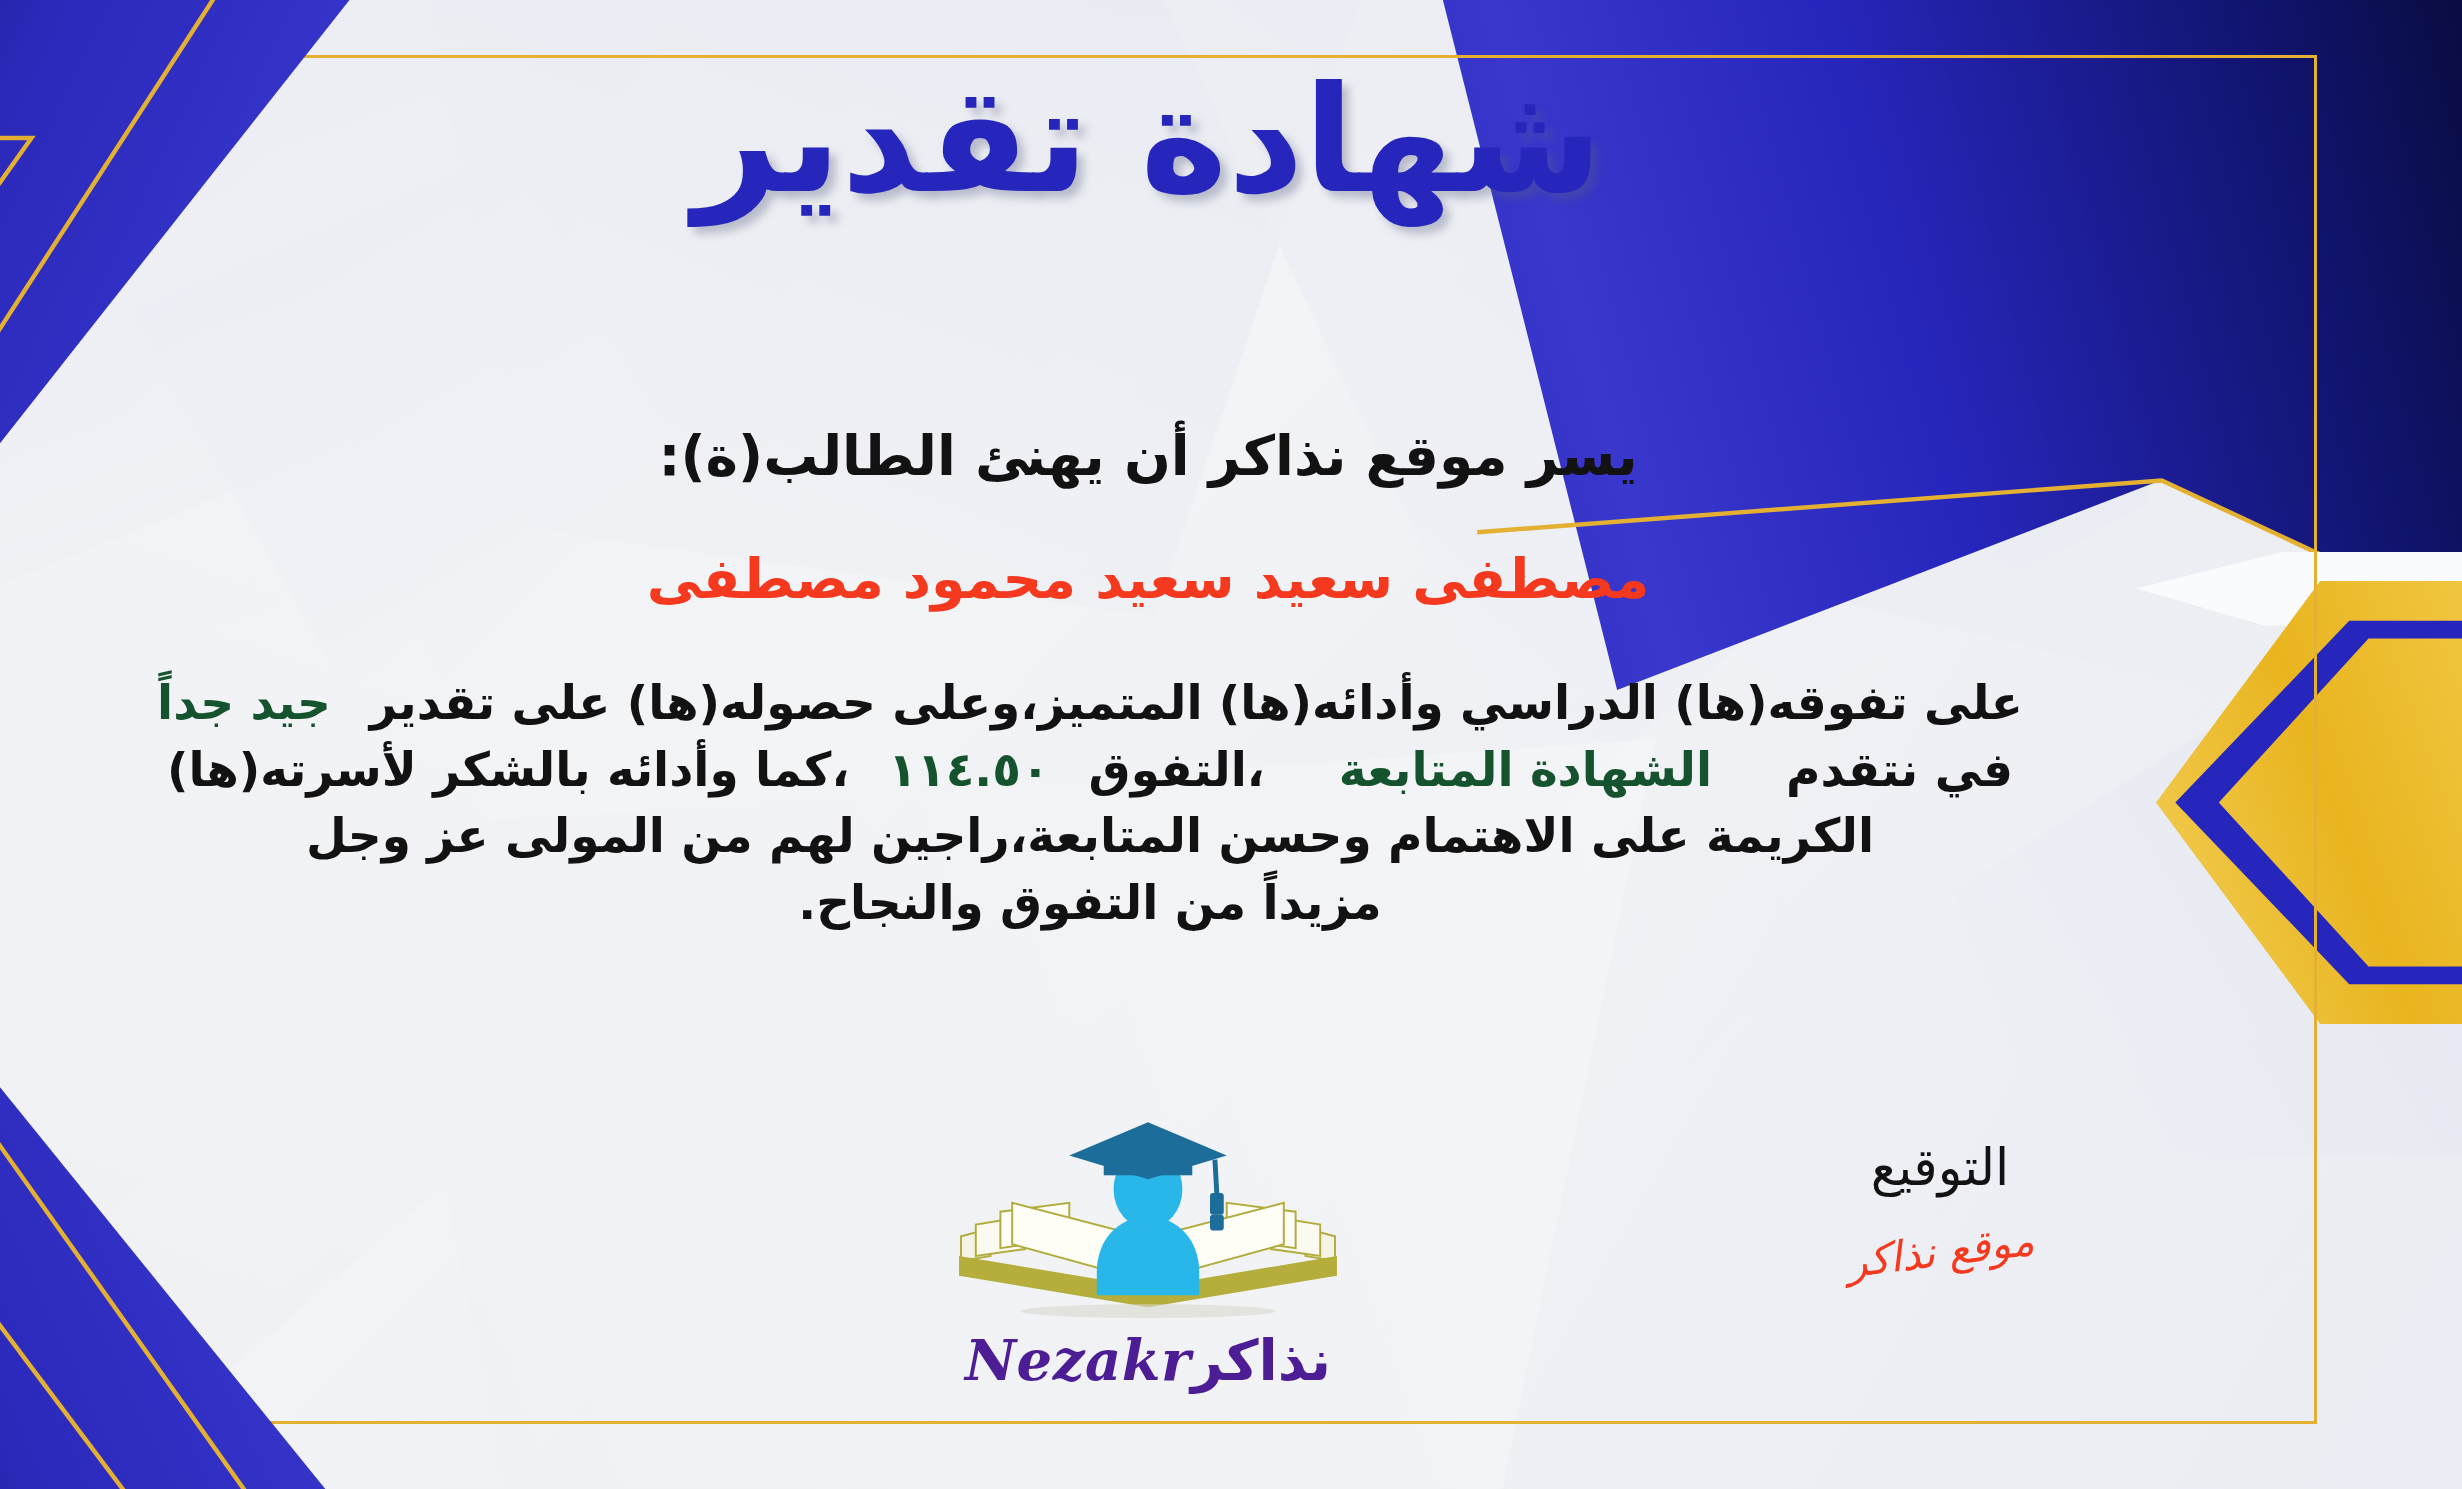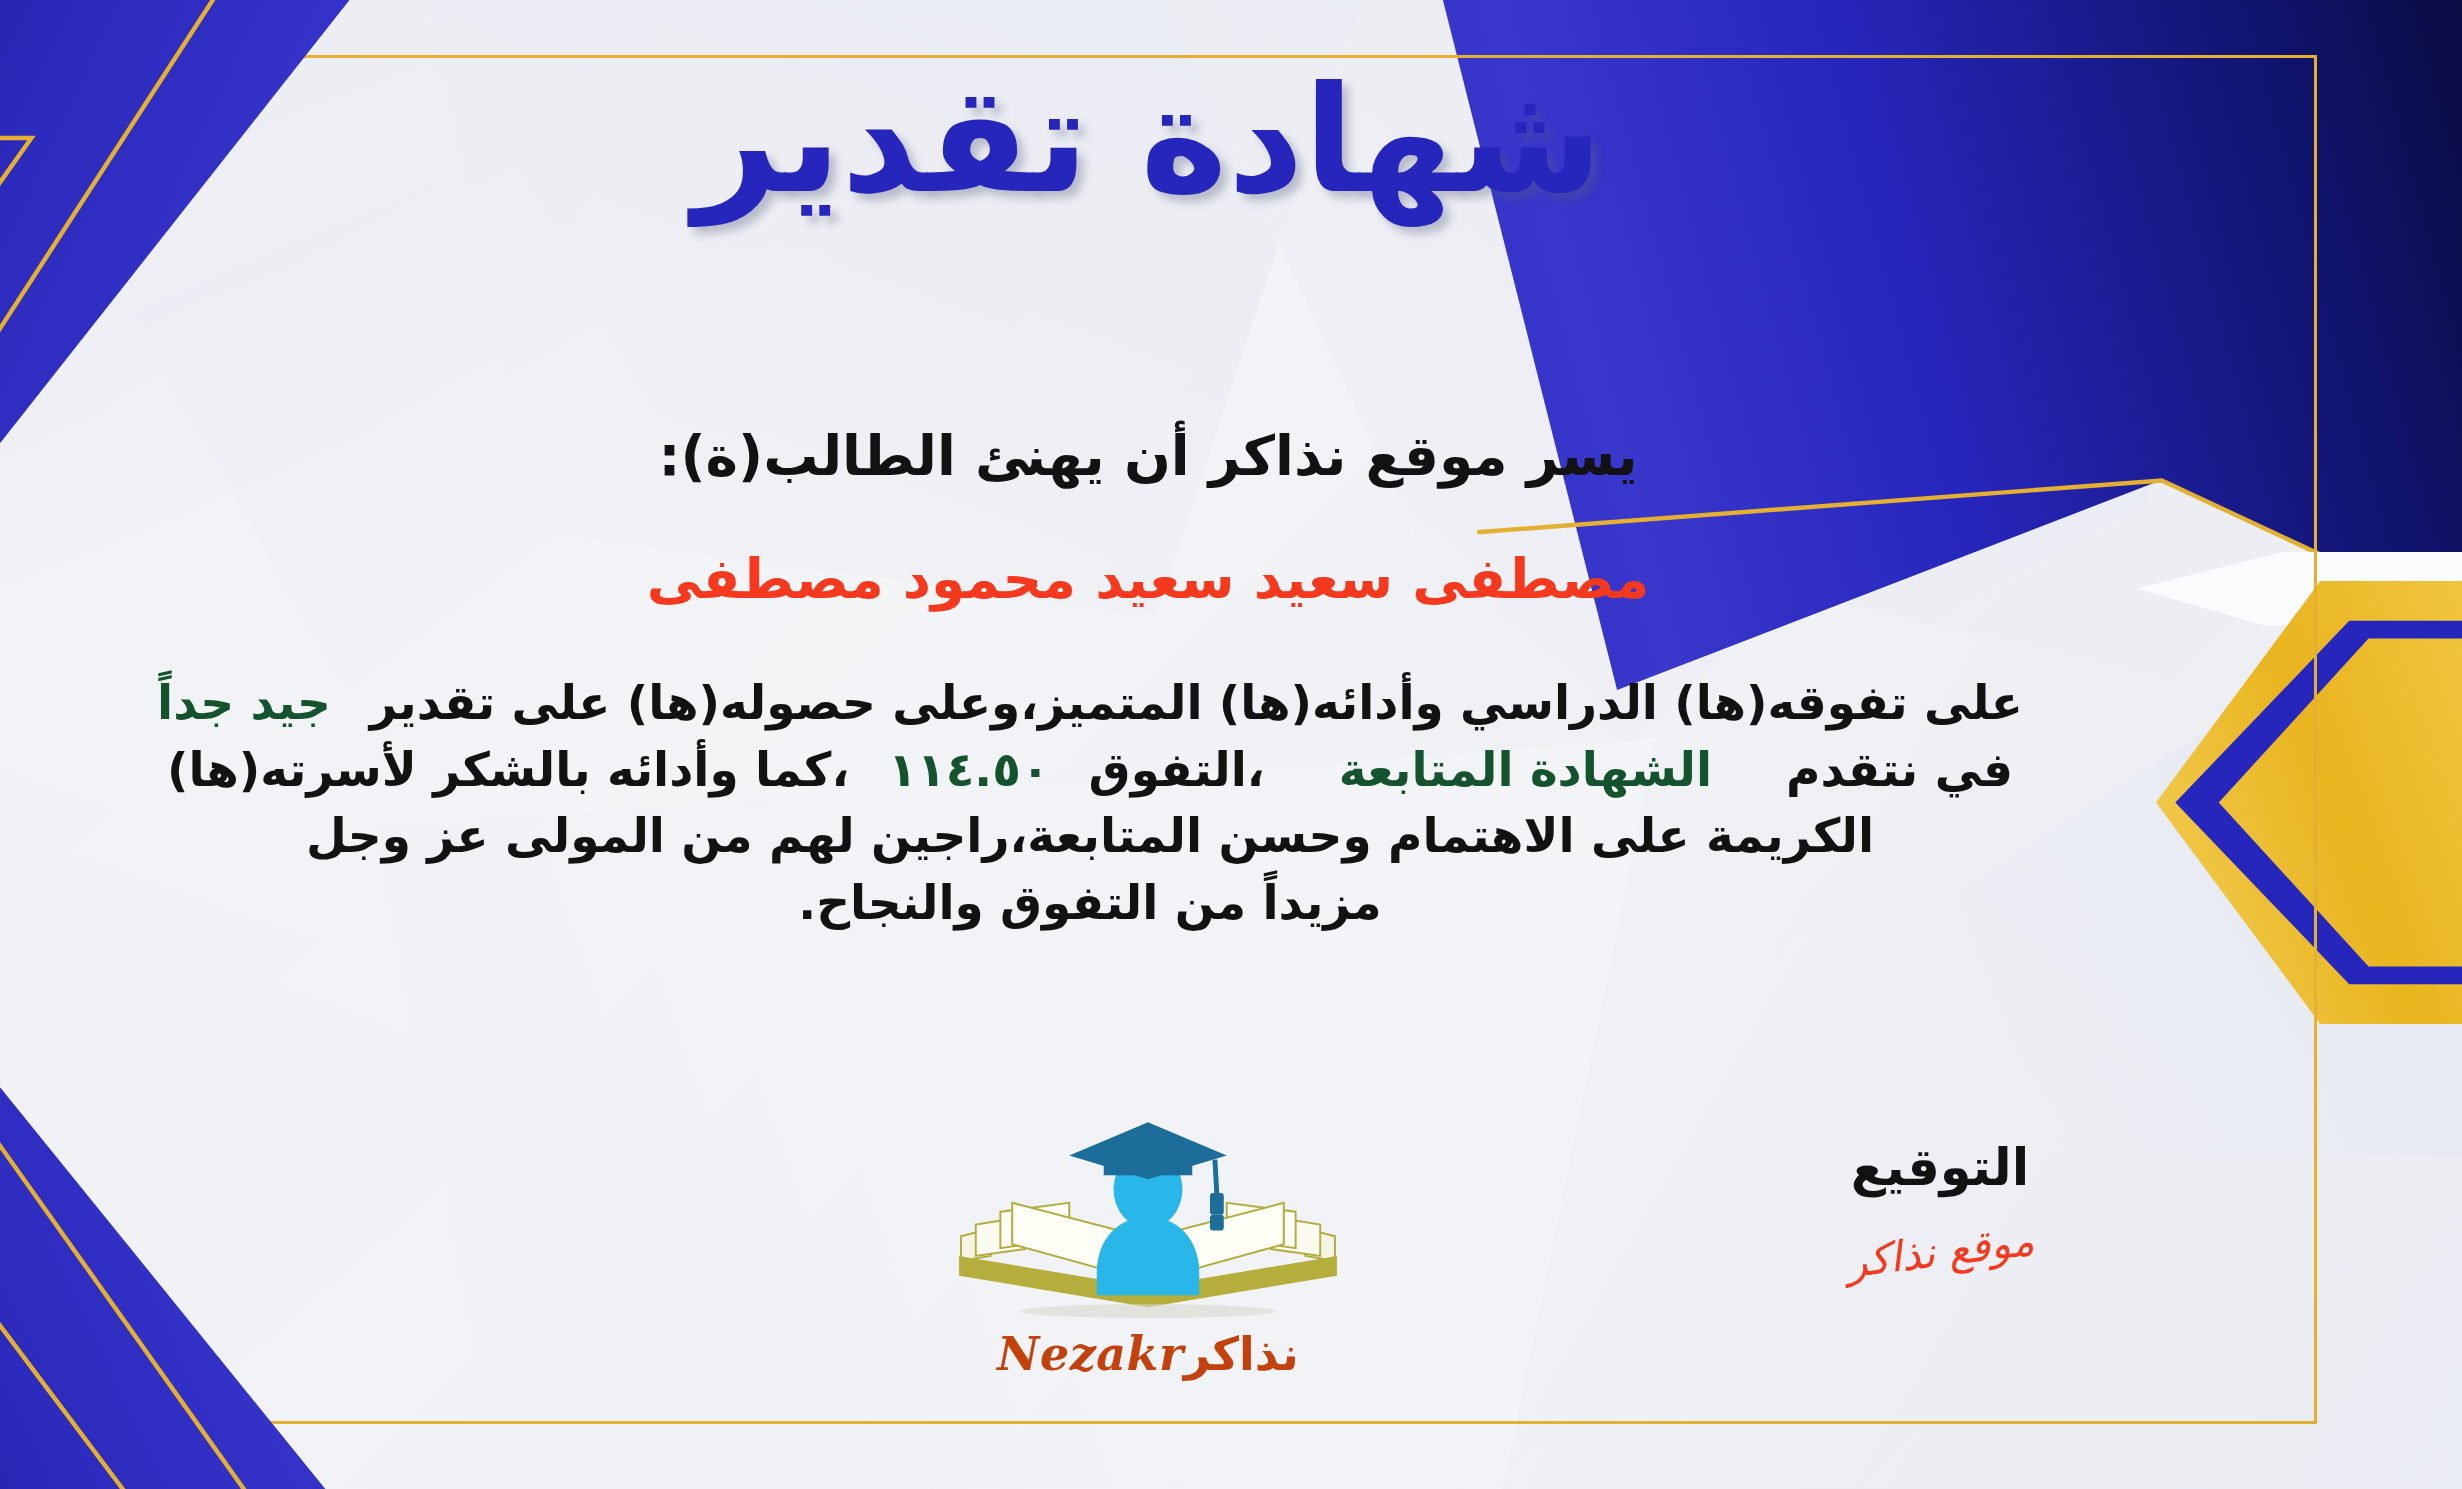--- a/index.html
+++ b/index.html
@@ -202,21 +202,21 @@
   .signature-wrap {
     position: absolute;
     top: 1138px;
     right: 340px;
     width: 364px;
     text-align: center;
     direction: rtl;
   }
   .signature-label {
     font-size: 51px;
-    font-weight: 700;
+    font-weight: 400;
     color: #121212;
   }
   .signature-mark {
     margin-top: 29.5px;
     font-family: "DejaVu Serif", "Liberation Serif", serif;
     font-size: 42px;
     color: #f5391f;
     font-style: italic;
     transform: rotate(-7deg);
     display: inline-block;
@@ -228,23 +228,23 @@
     top: 1118px;
     left: 50%;
     transform: translateX(-50%);
     width: 433px;
     height: 300px;
     text-align: center;
   }
   .logo-mark { width: 433px; height: 212px; display:block; }
   .logo-text {
     margin-top: -3px;
-    font-size: 46px;
-    font-weight: 700;
-    color: #c2410c;
+    font-size: 56px;
+    font-weight: 700;
+    color: #4c1d95;
     letter-spacing: 0.5px;
     direction: rtl;
     font-family: "DejaVu Sans", "Liberation Sans", sans-serif;
   }
   .logo-text .latin {
     font-family: "DejaVu Serif", "Liberation Serif", serif;
     font-style: italic;
     font-weight: 700;
   }
 </style>

